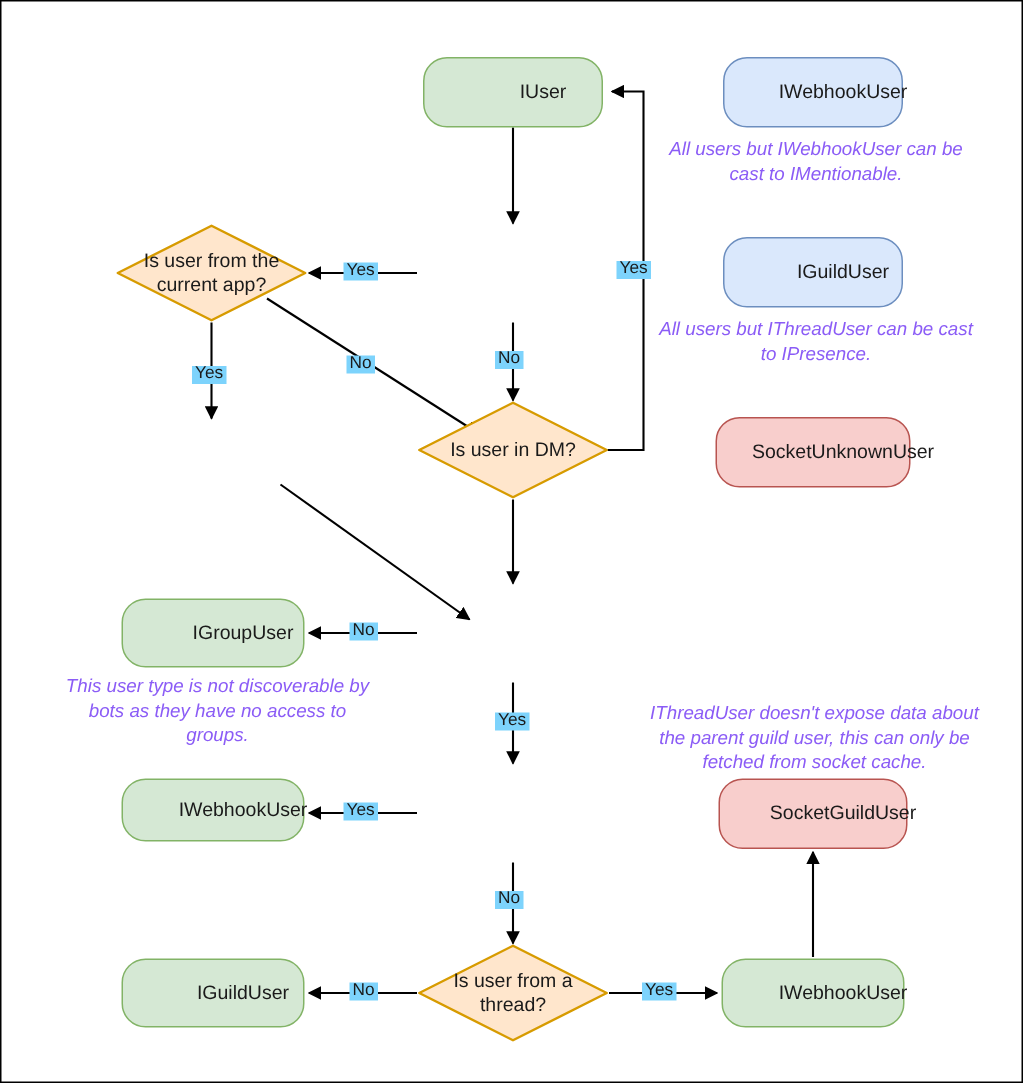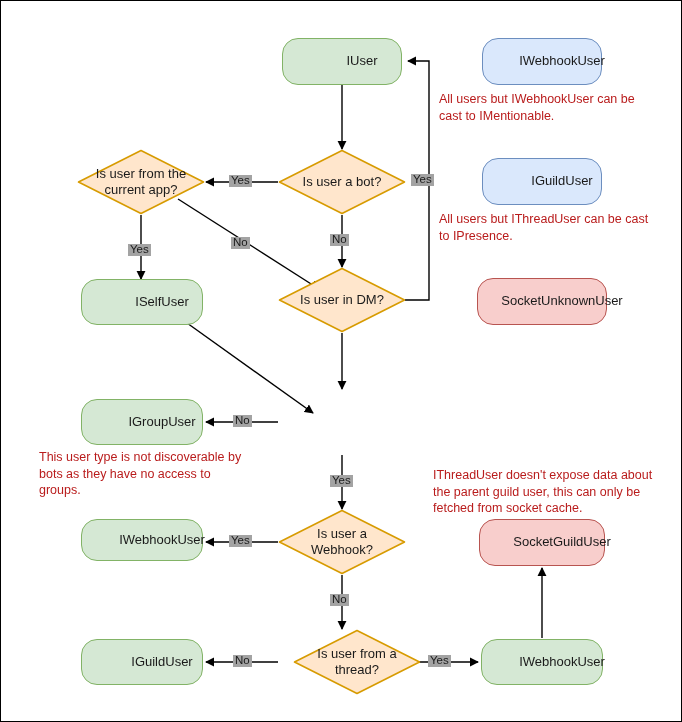--- a/index.html
+++ b/index.html
@@ -73,30 +73,31 @@
     justify-content: center;
     text-align: center;
     font-size: 13px;
     color: #1a1a1a;
     line-height: 1.25;
     padding: 0 16px;
     box-sizing: border-box;
   }
   .note {
     position: absolute;
-    text-align: left;
+    text-align: center;
     font-size: 12.5px;
-    color: #b91c1c;
+    color: #8b5cf6;
     line-height: 1.32;
+    font-style: italic;
   }
   .edge-label {
     position: absolute;
     font-size: 11.5px;
     color: #1a1a1a;
-    background: #a3a3a3;
+    background: #7dd3fc;
     padding: 0 2px;
     white-space: nowrap;
     line-height: 1;
   }
 </style>
 </head>
 <body>
 
 <div id="canvas">
 
@@ -153,70 +154,55 @@
   </div>
 
   <div class="node rect red" style="left:476px; top:277px; width:130px; height:47px;justify-content:center;">
     <span>SocketUnknownUser</span>
   </div>
 
   <div class="node rect red" style="left:478px; top:518px; width:126px; height:47px;">
     <span>SocketGuildUser</span>
   </div>
 
-  <div class="node rect green" style="left:80px; top:278px; width:122px; height:46px;">
-    <span>ISelfUser</span>
-  </div>
 
   <div class="node rect green" style="left:80px; top:398px; width:122px; height:46px;">
     <span>IGroupUser</span>
   </div>
 
   <div class="node rect green" style="left:80px; top:518px; width:122px; height:42px;">
     <span>IWebhookUser</span>
   </div>
 
   <div class="node rect green" style="left:80px; top:638px; width:122px; height:46px;">
     <span>IGuildUser</span>
   </div>
 
   <div class="node rect green" style="left:480px; top:638px; width:122px; height:46px;">
     <span>IWebhookUser</span>
   </div>
 
-  <div class="diamond-wrap" style="left:277px; top:148px; width:128px; height:66px;">
-    <svg width="128" height="66">
-      <path d="M 64 1.5 L 126.5 33 L 64 64.5 L 1.5 33 Z" fill="#ffe6cc" stroke="#d79b00" stroke-width="1.6" stroke-linejoin="round"></path>
-    </svg>
-    <div class="diamond-label">Is user a bot?</div>
-  </div>
 
   <div class="diamond-wrap" style="left:76px; top:148px; width:128px; height:66px;">
     <svg width="128" height="66">
       <path d="M 64 1.5 L 126.5 33 L 64 64.5 L 1.5 33 Z" fill="#ffe6cc" stroke="#d79b00" stroke-width="1.6" stroke-linejoin="round"></path>
     </svg>
     <div class="diamond-label">Is user from the current app?</div>
   </div>
 
   <div class="diamond-wrap" style="left:277px; top:266px; width:128px; height:66px;">
     <svg width="128" height="66">
       <path d="M 64 1.5 L 126.5 33 L 64 64.5 L 1.5 33 Z" fill="#ffe6cc" stroke="#d79b00" stroke-width="1.6" stroke-linejoin="round"></path>
     </svg>
     <div class="diamond-label">Is user in DM?</div>
   </div>
 
 
-  <div class="diamond-wrap" style="left:277px; top:508px; width:128px; height:66px;">
-    <svg width="128" height="66">
-      <path d="M 64 1.5 L 126.5 33 L 64 64.5 L 1.5 33 Z" fill="#ffe6cc" stroke="#d79b00" stroke-width="1.6" stroke-linejoin="round"></path>
-    </svg>
-    <div class="diamond-label">Is user a Webhook?</div>
-  </div>
-
-  <div class="diamond-wrap" style="left:292px; top:628px; width:128px; height:66px;">
+
+  <div class="diamond-wrap" style="left:277px; top:628px; width:128px; height:66px;">
     <svg width="128" height="66">
       <path d="M 64 1.5 L 126.5 33 L 64 64.5 L 1.5 33 Z" fill="#ffe6cc" stroke="#d79b00" stroke-width="1.6" stroke-linejoin="round"></path>
     </svg>
     <div class="diamond-label">Is user from a thread?</div>
   </div>
 
   <div class="edge-label" style="left:228px; top:174px;">Yes</div>
 
   <div class="edge-label" style="left:410px; top:173px;">Yes</div>
 

